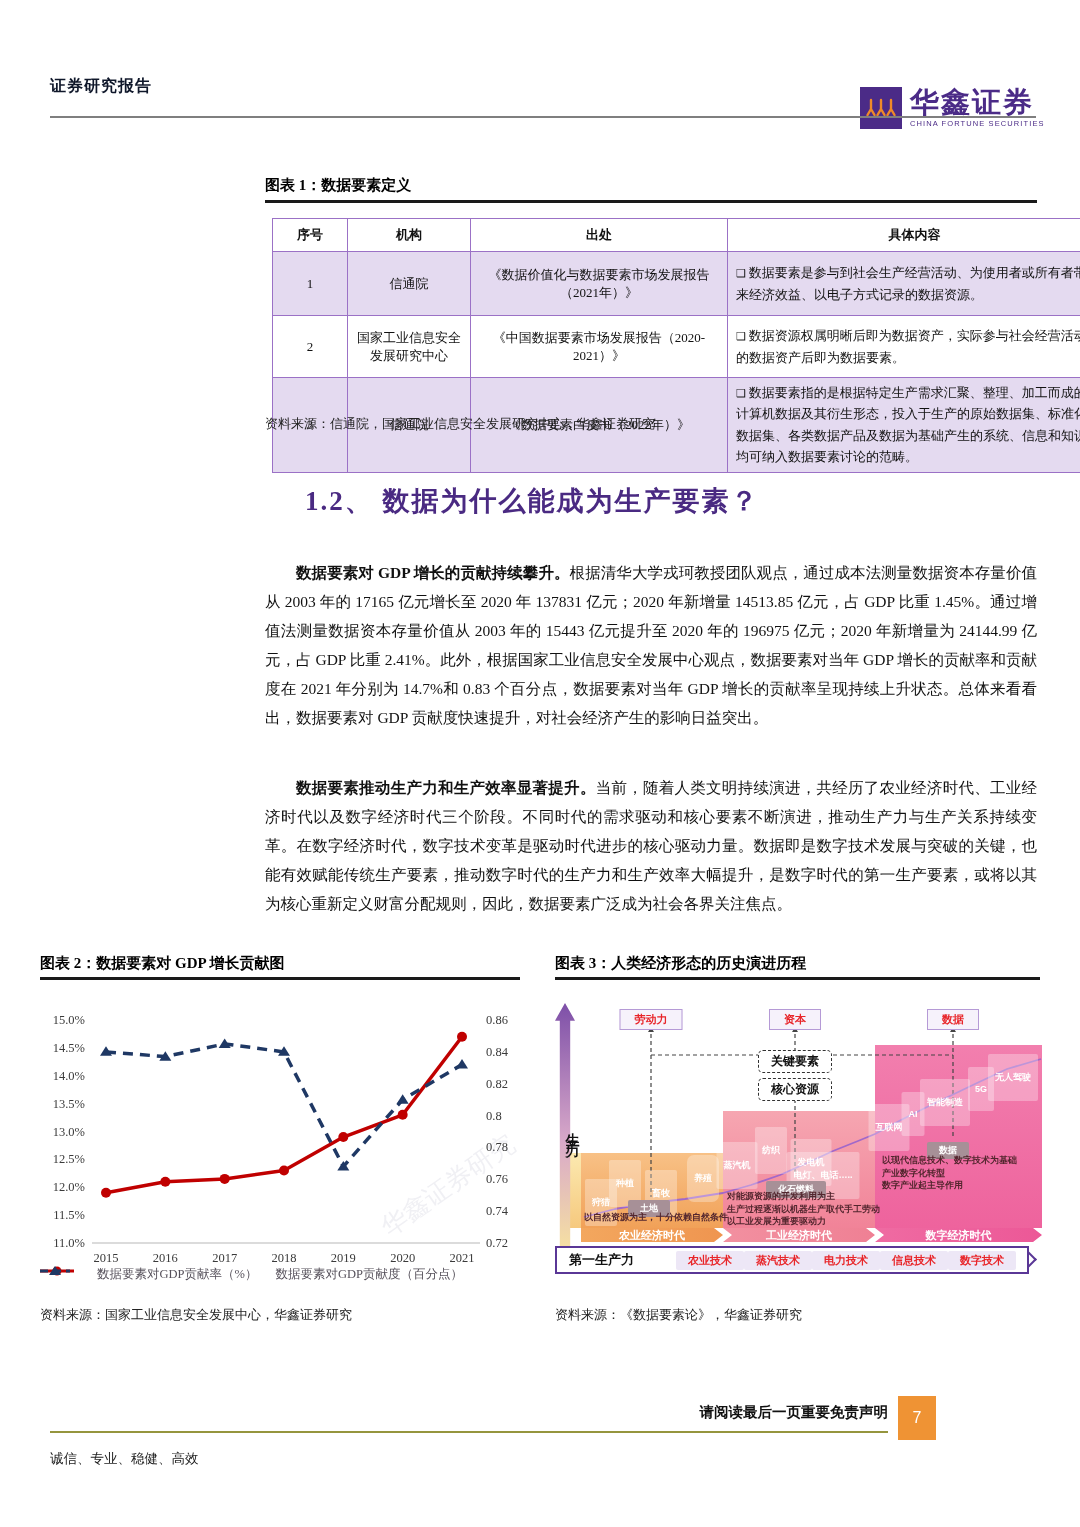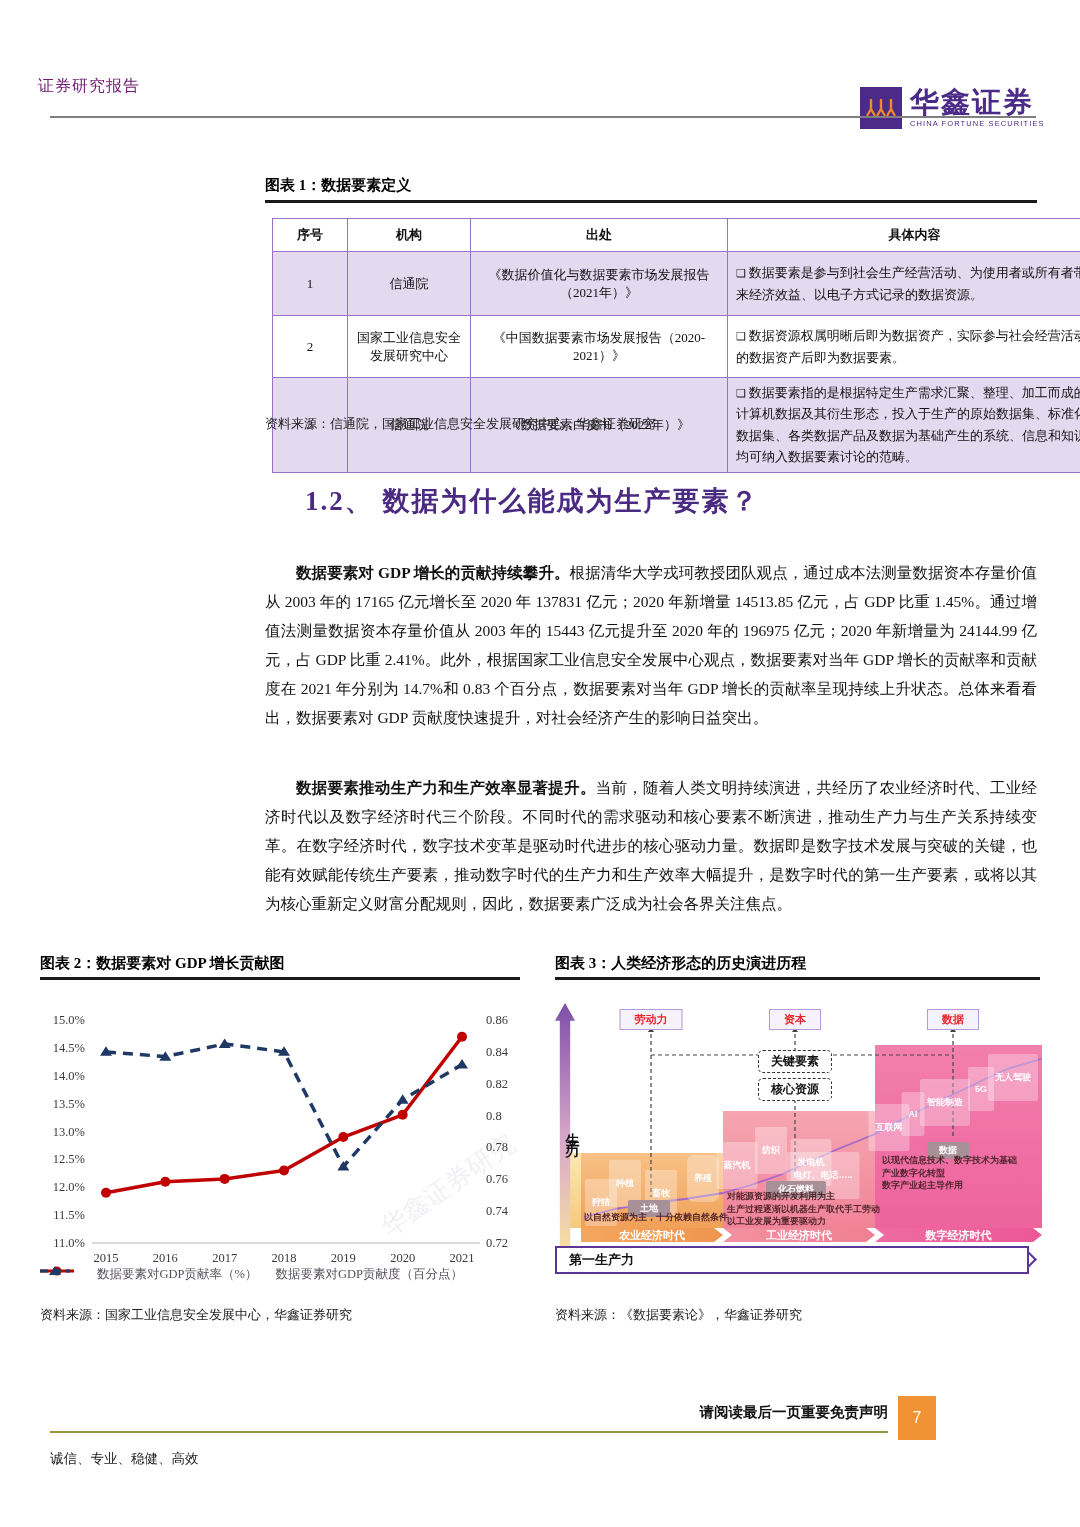--- a/index.html
+++ b/index.html
@@ -2,21 +2,21 @@
 <html><head>
 <meta charset="utf-8">
 <style>
   html,body{margin:0;padding:0;}
   body{
     width:1080px;height:1527px;position:relative;background:#ffffff;
     font-family:"Liberation Serif","DejaVu Serif",serif;color:#111;
     overflow:hidden;
   }
   
-  .hdr-left{position:absolute;left:38px;top:76px;font-size:16px;font-weight:normal;color:#701a75;letter-spacing:1px;}
+  .hdr-left{position:absolute;left:50px;top:76px;font-size:16px;font-weight:bold;color:#0f172a;letter-spacing:1px;}
   .hdr-rule{position:absolute;left:50px;top:116px;width:986px;height:2px;background:#7f7f7f;}
   .logo{position:absolute;left:860px;top:68px;display:flex;align-items:flex-start;gap:8px;margin-top:19px;}
   .logo-sq{width:42px;height:42px;background:#4b2b87;display:flex;align-items:center;justify-content:center;}
   .logo-txt .cn{font-size:29px;font-weight:bold;color:#4b2b87;line-height:30px;font-family:"Liberation Sans",sans-serif;letter-spacing:2px;}
   .logo-txt .en{font-size:7.5px;color:#4b2b87;letter-spacing:1.1px;font-family:"Liberation Sans",sans-serif;margin-top:2px;}
   
   .fig-title{position:absolute;font-size:15px;font-weight:bold;color:#000;}
   .fig-rule{position:absolute;height:2.5px;background:#1a1a1a;}
   
   .tbl{position:absolute;left:272px;top:218px;width:830px;border-collapse:collapse;font-size:13px;}
@@ -224,20 +224,27 @@
 
   <div class="factor-box" style="left:96px;top:6px;">劳动力</div>
   <div class="factor-box" style="left:240px;top:6px;">资本</div>
   <div class="factor-box" style="left:398px;top:6px;">数据</div>
   <div class="dash-box" style="left:240px;top:47px;">关键要素</div>
   <div class="dash-box" style="left:240px;top:75px;">核心资源</div>
 
   <div class="fp-tip"></div>
   <div class="fp-row">
     <span class="fp-label">第一生产力</span>
+    <span class="fp-items" id="fp-items">
+        <span class="fp-pill">农业技术</span>
+        <span class="fp-pill">蒸汽技术</span>
+        <span class="fp-pill">电力技术</span>
+        <span class="fp-pill">信息技术</span>
+        <span class="fp-pill">数字技术</span>
+      </span>
   </div>
 <div class="pill" style="left:46px;top:176px;">狩猎</div>
     <div class="pill" style="left:70px;top:157px;">种植</div>
     <div class="pill" style="left:106px;top:167px;">畜牧</div>
     <div class="pill" style="left:148px;top:152px;border-radius:7px;">养殖</div>
     <div class="pill gray" style="left:94px;top:197px;transform:translateX(-50%);">土地</div>
     <div class="desc" style="left:29px;top:208px;">
       <div>以自然资源为主，十分依赖自然条件</div>
     </div>
     <div class="band" style="left:26px;width:142px;background:linear-gradient(90deg,#f3a75e,#ef9550);clip-path:polygon(0 0,calc(100% - 9px) 0,100% 50%,calc(100% - 9px) 100%,0 100%);">农业经济时代</div>

